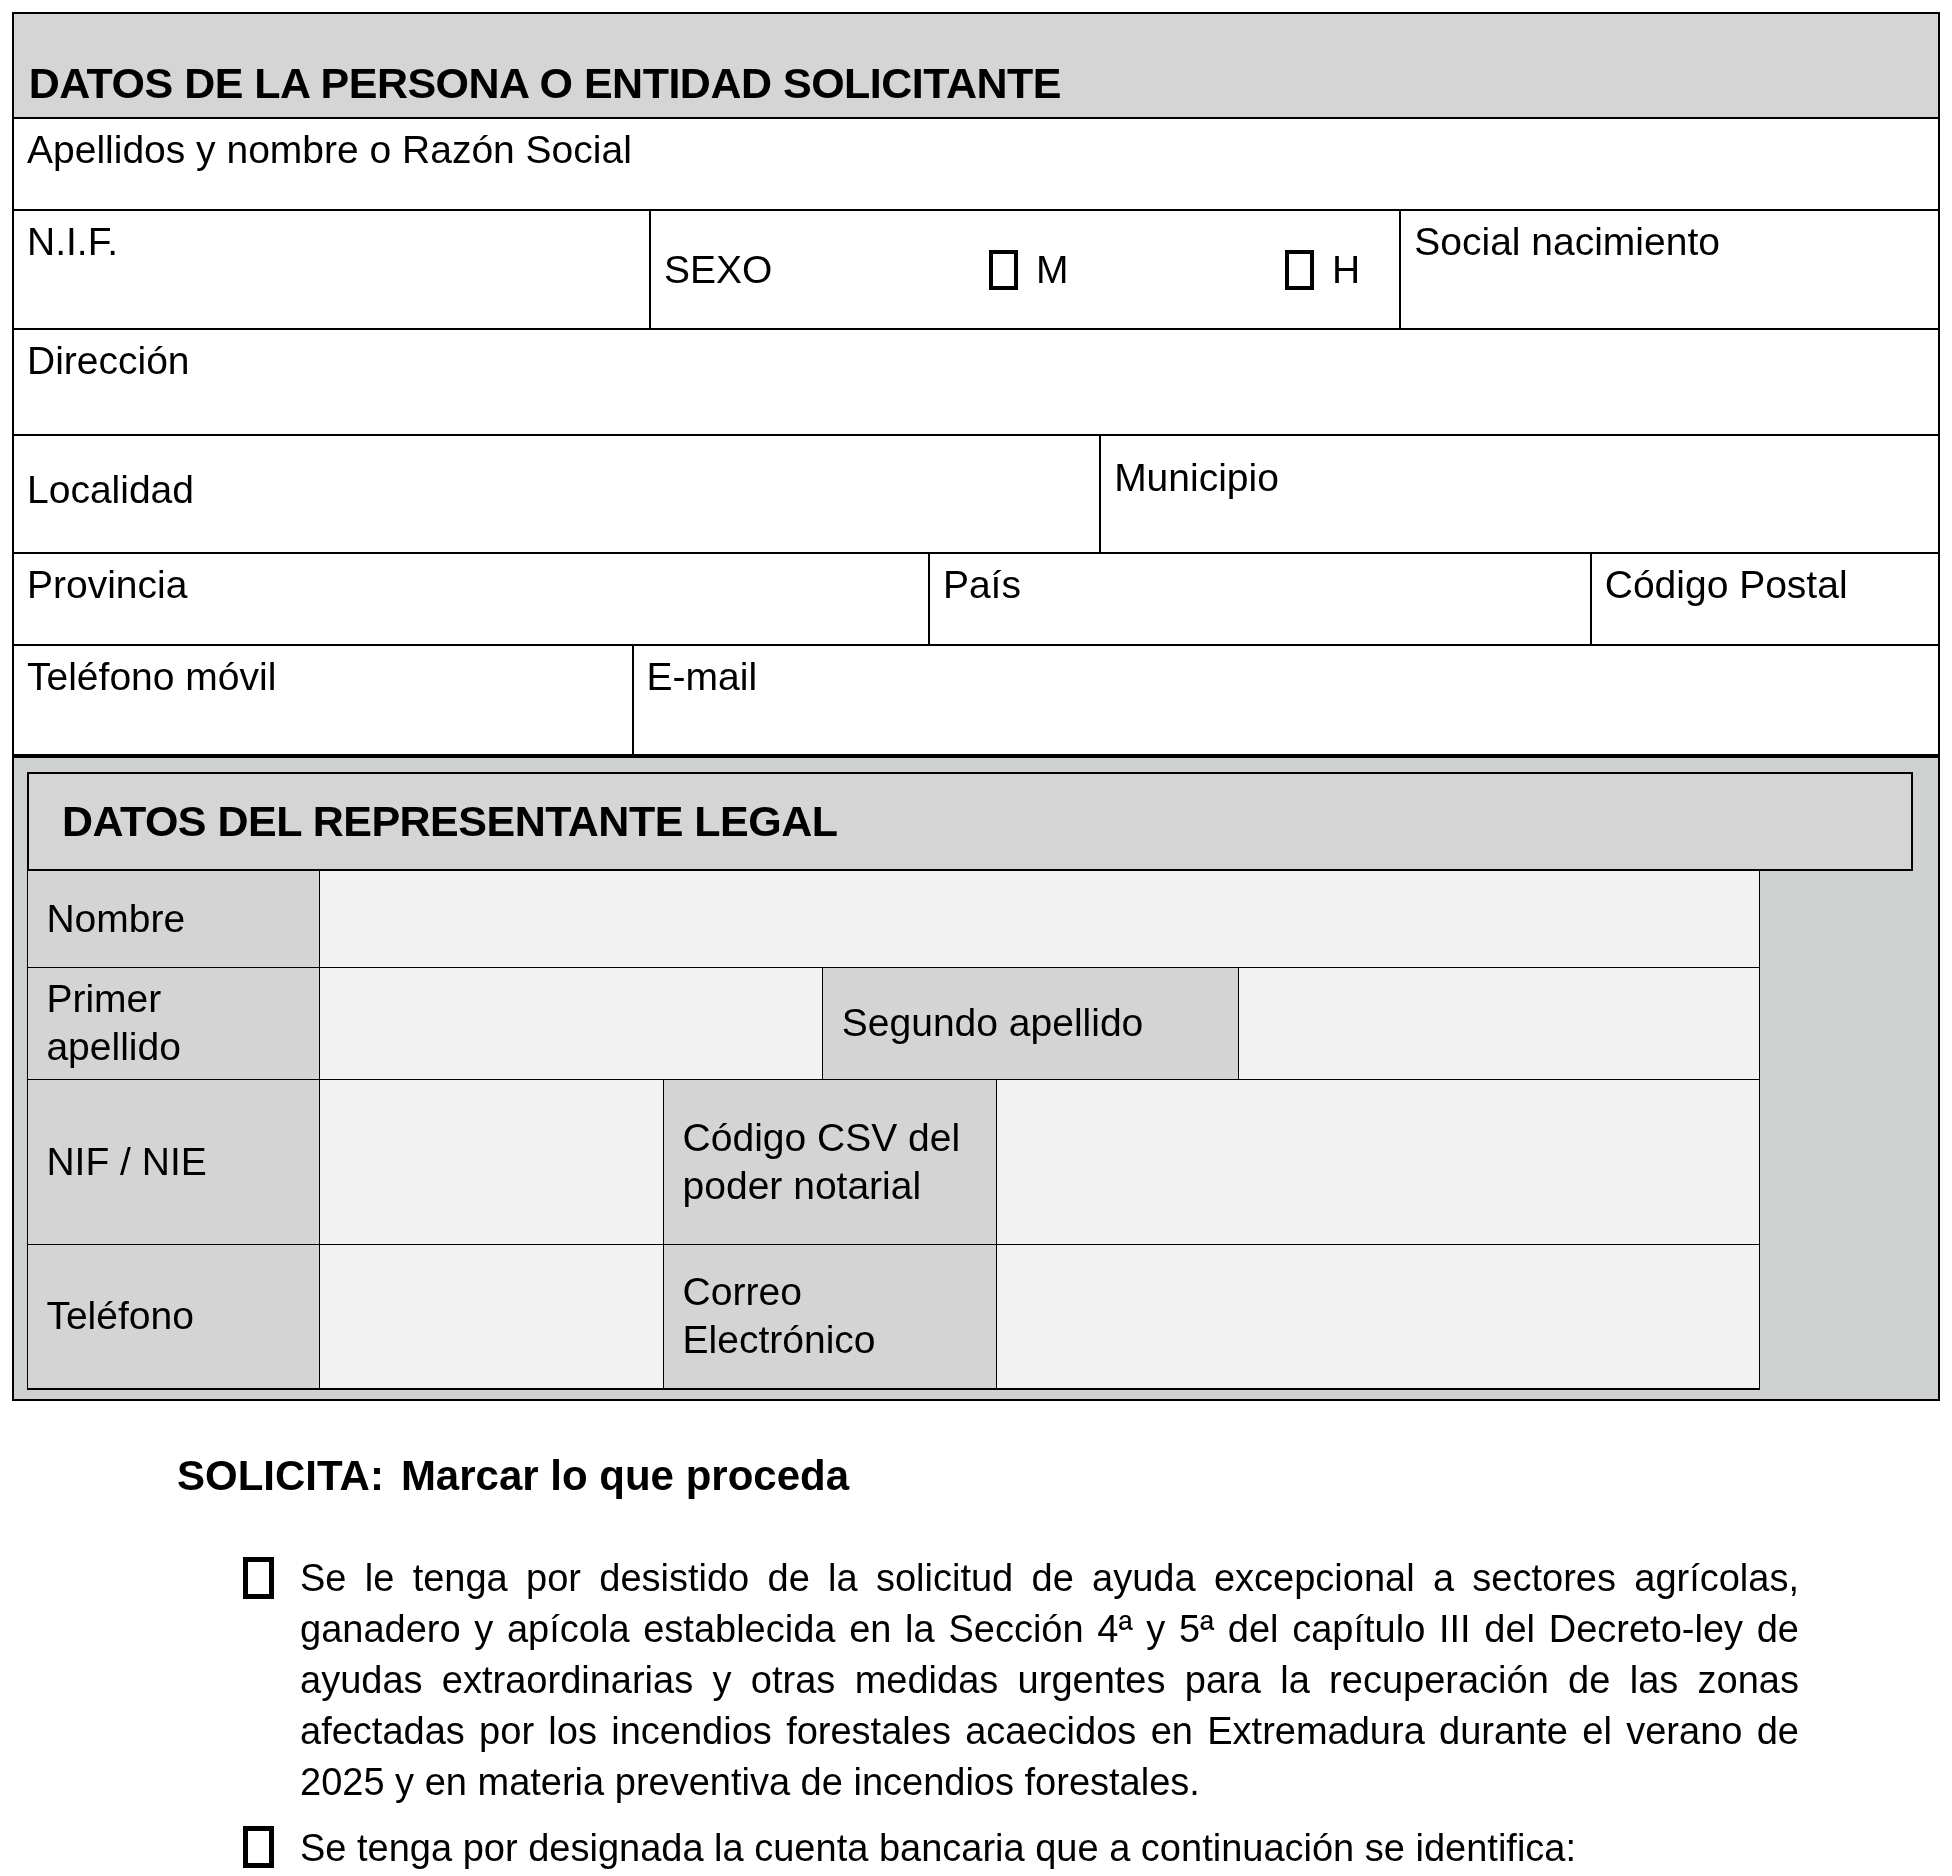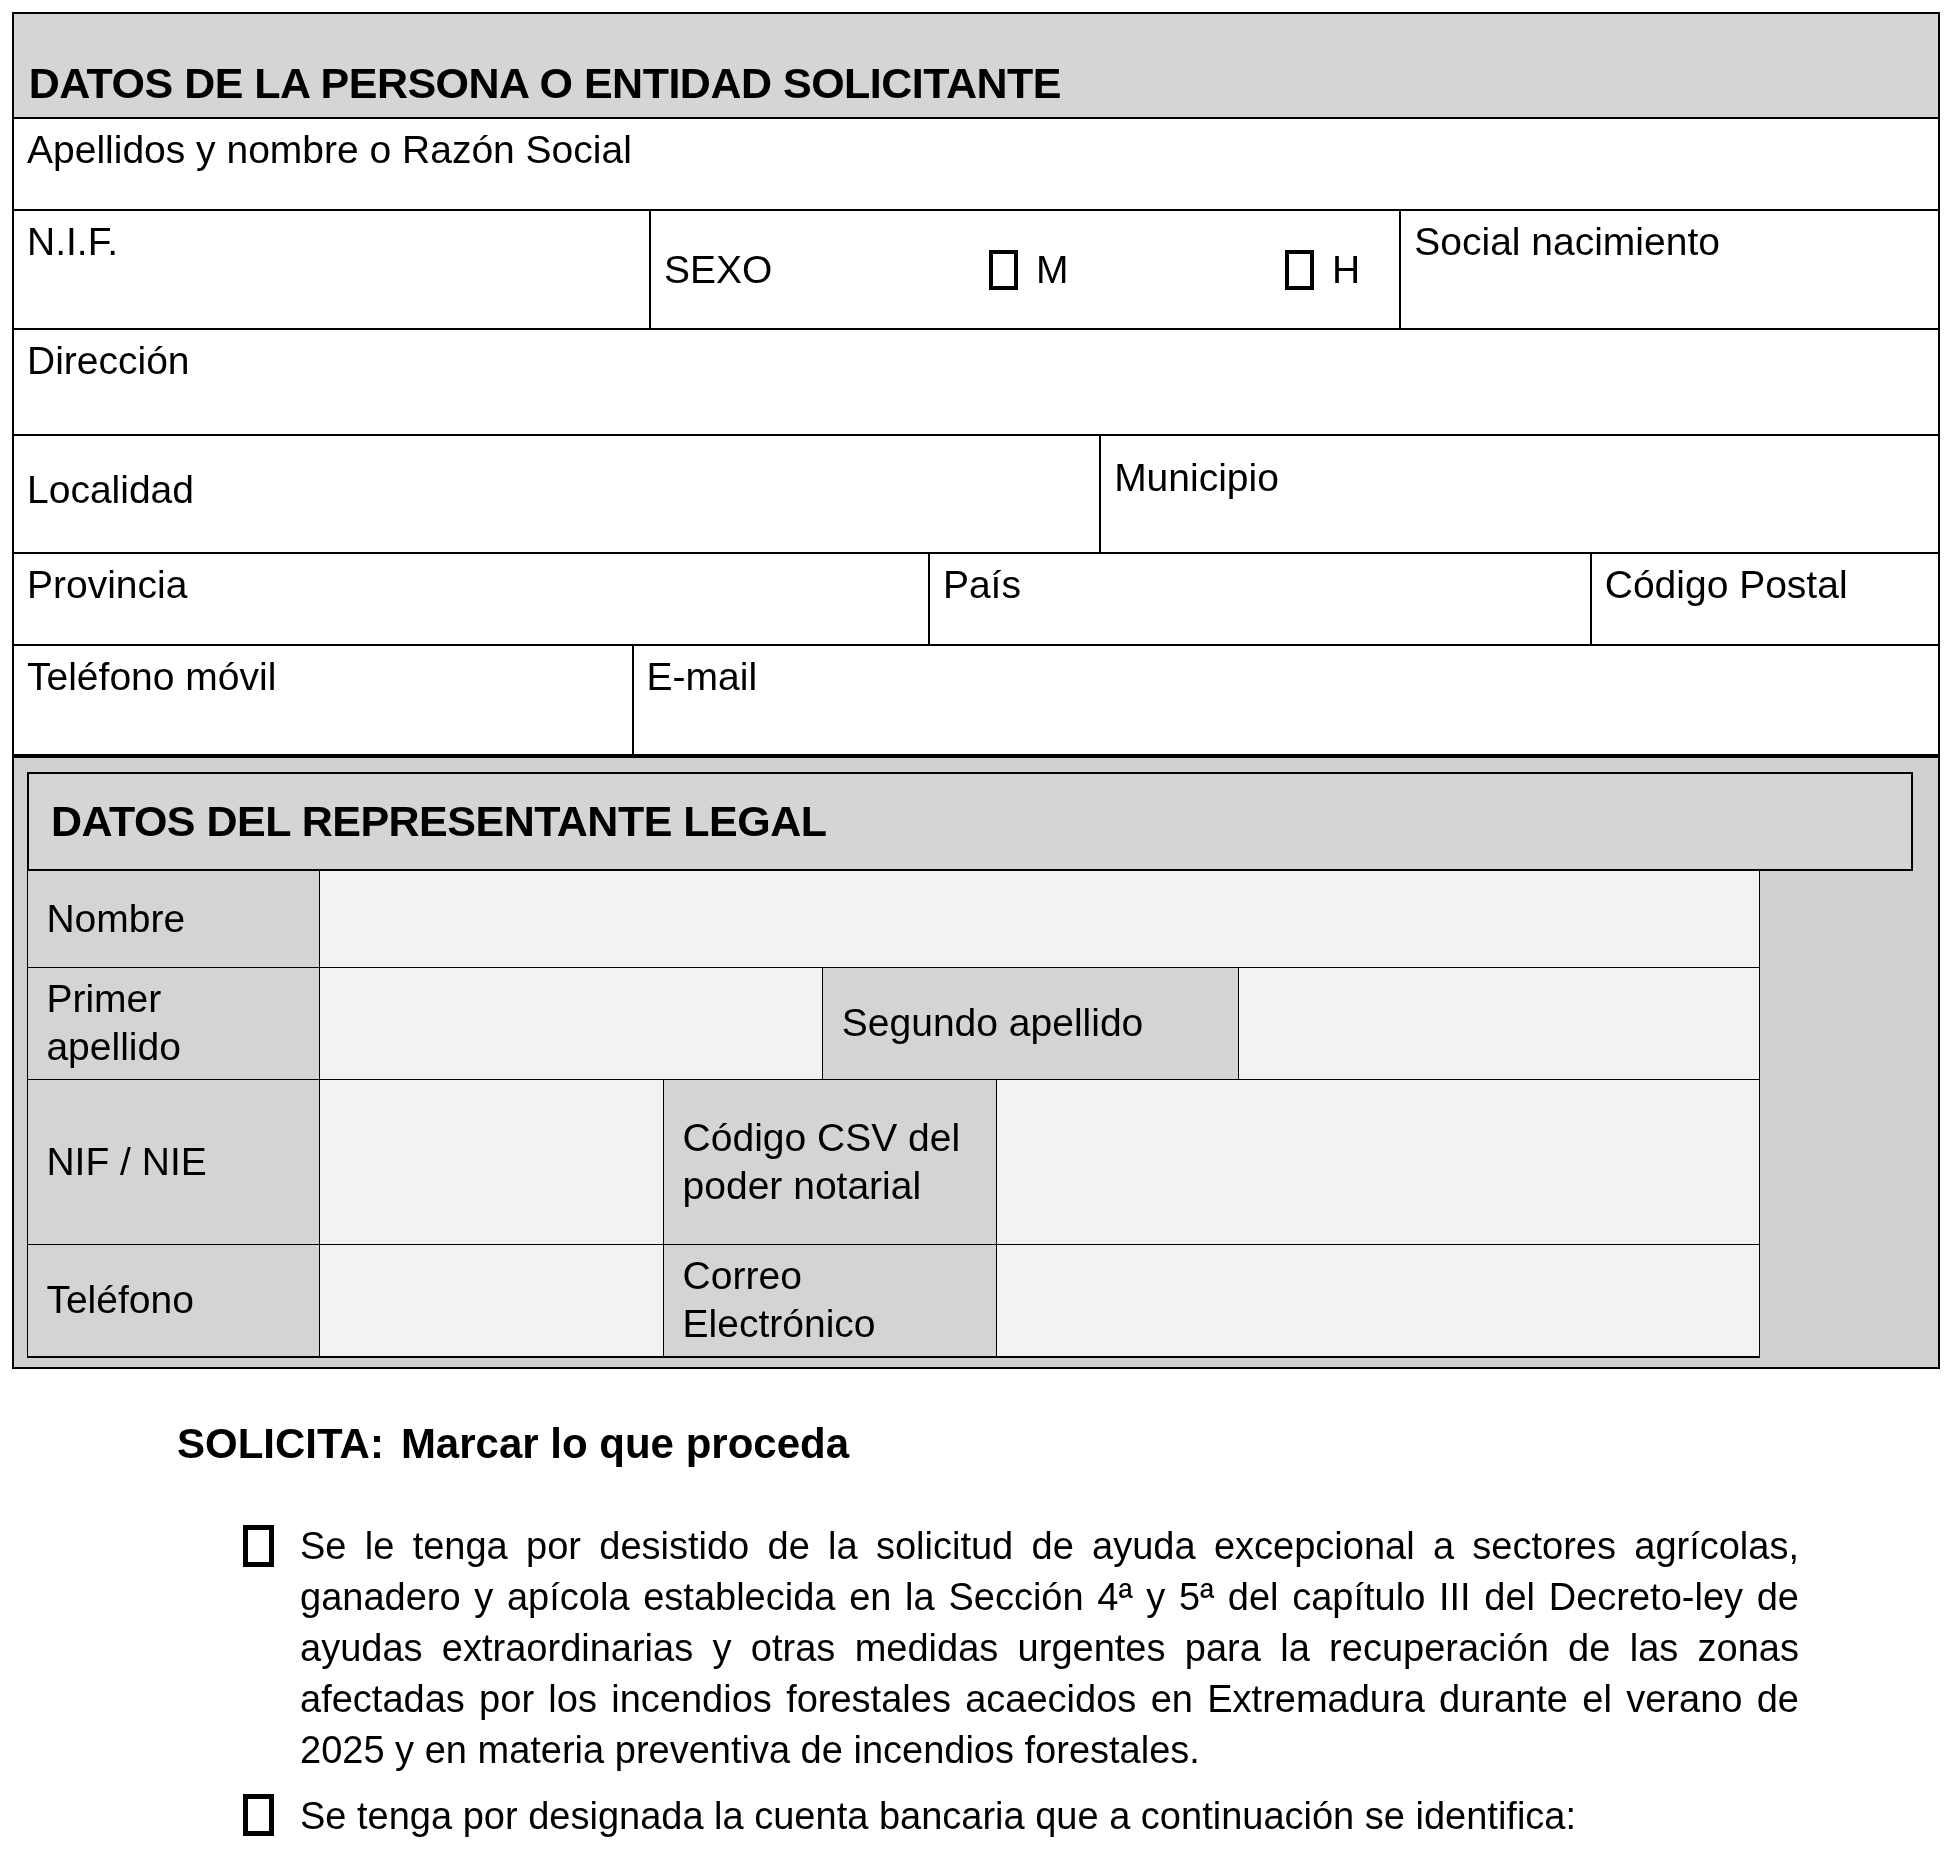--- a/index.html
+++ b/index.html
@@ -54,21 +54,21 @@
     border:2.8px solid var(--border);
     background:var(--section_bg);
     padding:13.8px 13px 9.2px 13px;
   }
   .s2-header{
     border:2.8px solid var(--border);
     background:var(--header_bg);
     height:99px;
     margin-right:12px;
     display:flex; align-items:center;
-    padding-left:22px;
+    padding-left:33px;
     font-weight:bold; font-size:43px; letter-spacing:-0.5px;
   }
   .rt{
     width:91.3%;
     border-left:1.8px solid var(--border);
     border-right:1.8px solid var(--border);
     border-bottom:2.8px solid var(--border);
   }
   .rrow{ display:flex; border-top:1.8px solid var(--border); align-items:stretch; }
   .rrow:first-child{ border-top:none; }
@@ -218,21 +218,21 @@
         <div class="rcell rlabel" style="width:16.8%">
           <span>NIF / NIE</span>
         </div>
         <div class="rcell rinput" style="width:19.9%"></div>
         <div class="rcell rlabel" style="width:19.2%">
           <span>Código CSV del poder notarial</span>
         </div>
         <div class="rcell rinput" style="width:44.1%"></div>
       </div>
 
-      <div class="rrow" style="height:112px">
+      <div class="rrow" style="height:144px">
         <div class="rcell rlabel" style="width:16.8%">
           <span>Teléfono</span>
         </div>
         <div class="rcell rinput" style="width:19.9%"></div>
         <div class="rcell rlabel" style="width:19.2%">
           <span>Correo Electrónico</span>
         </div>
         <div class="rcell rinput" style="width:44.1%"></div>
       </div>
 

